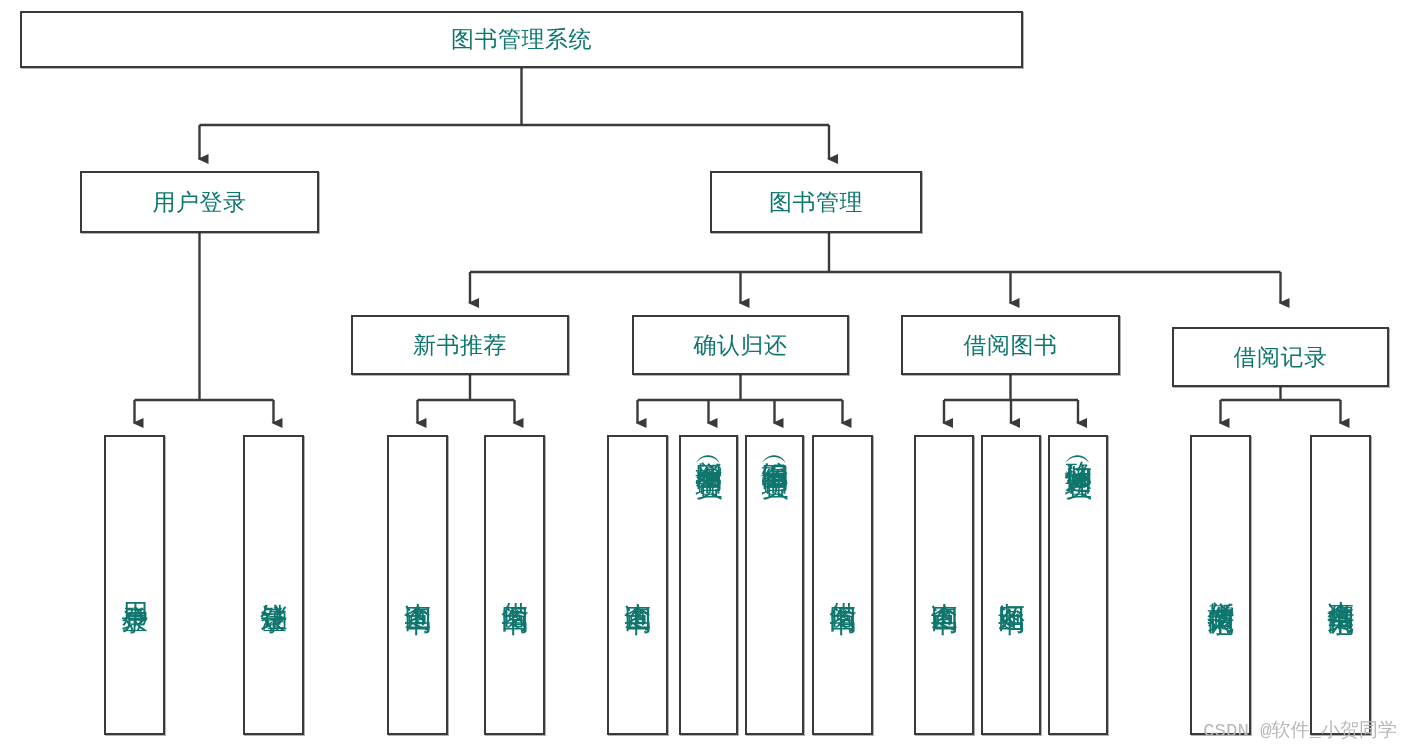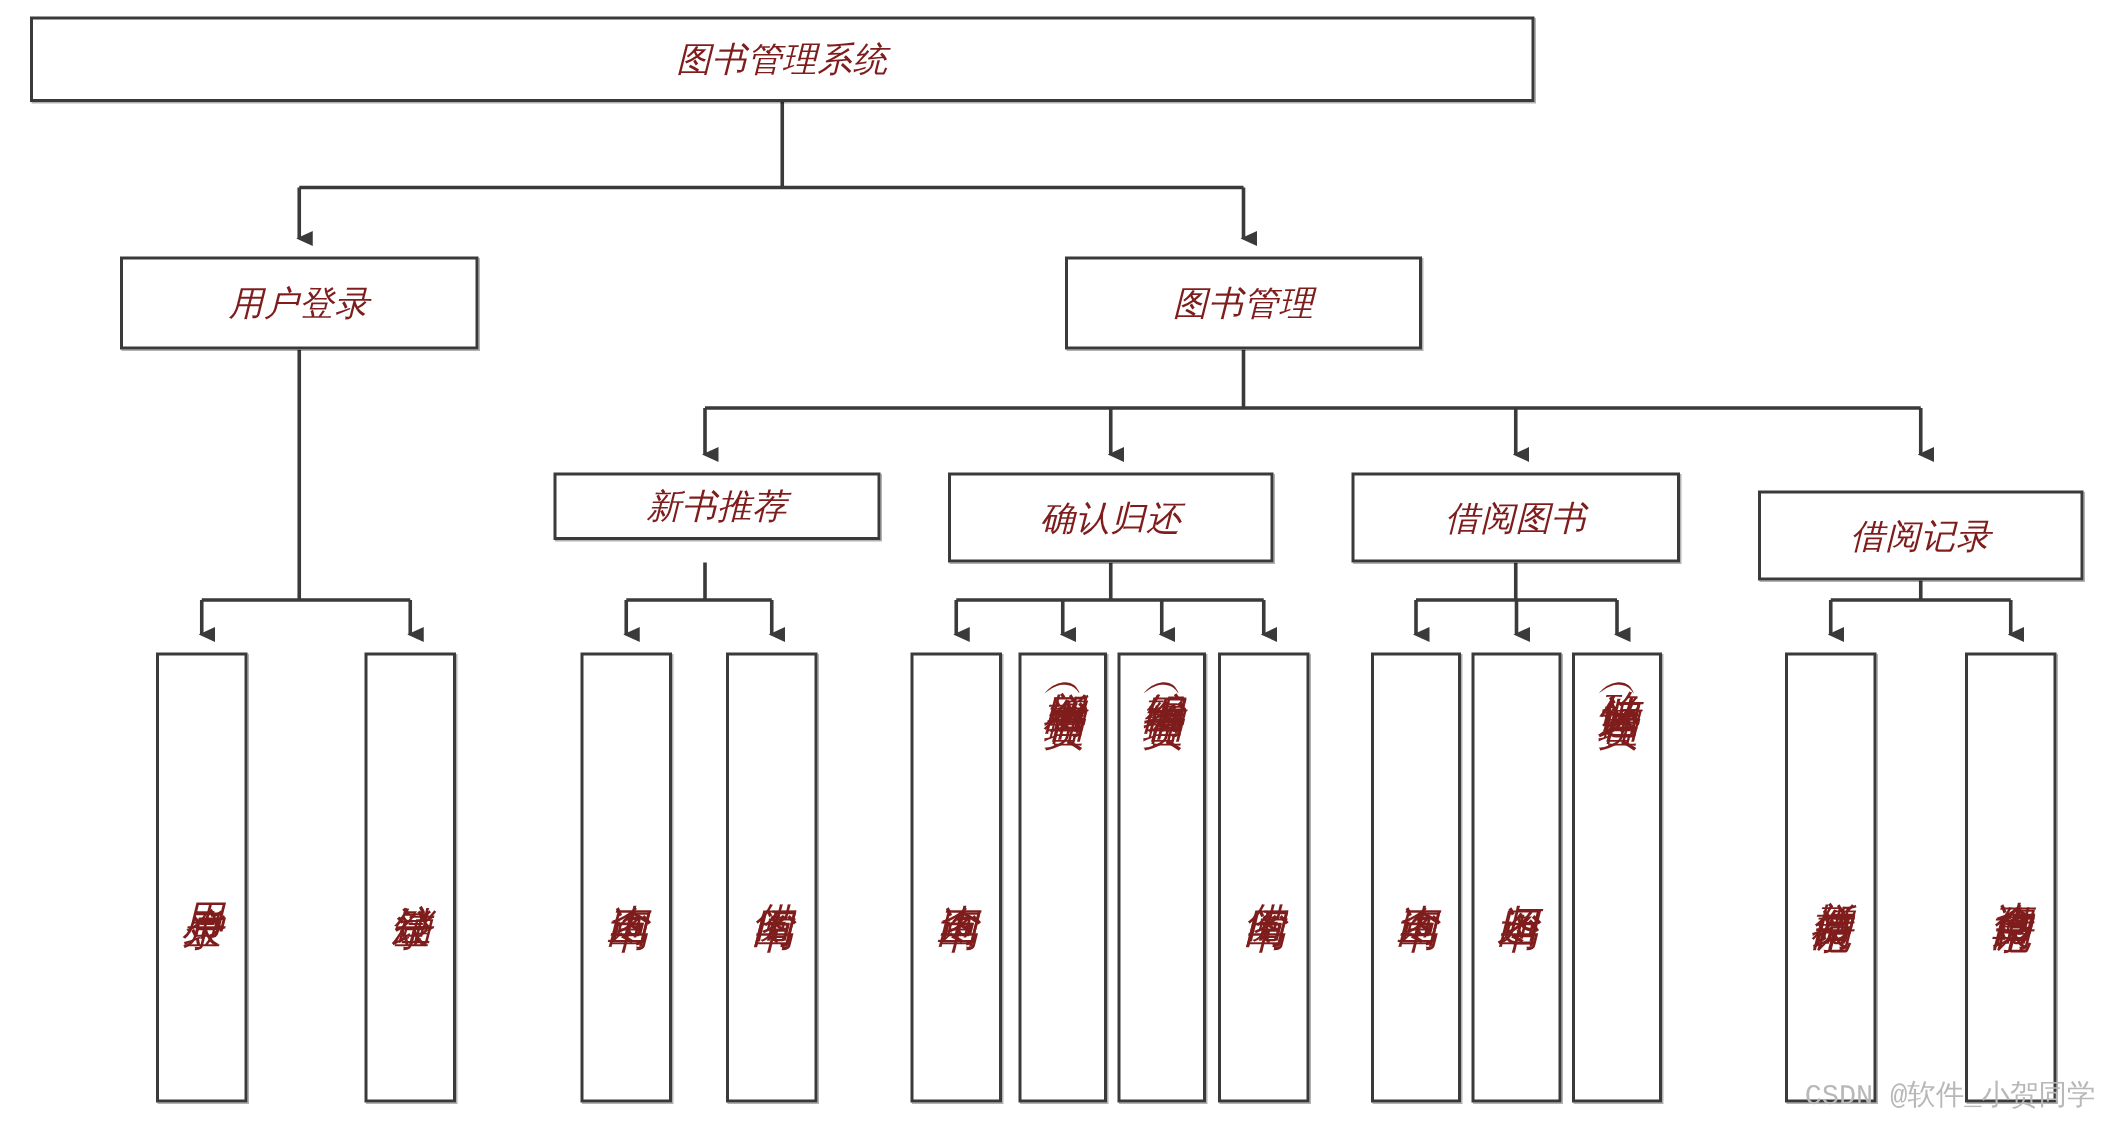--- a/index.html
+++ b/index.html
@@ -24,26 +24,25 @@
     box-sizing: border-box;
     background: #ffffff;
     border: 2px solid #3a3a3a;
     box-shadow: 1px 1px 0 rgba(0,0,0,0.30);
     display: flex;
     align-items: center;
     justify-content: center;
     overflow: hidden;
   }
   .node-label {
-    color: #7f1d1d;
+    color: #0f766e;
     line-height: 1.06;
     text-align: center;
     white-space: pre;
     letter-spacing: 0.5px;
-    font-style: italic;
   }
   .node-horizontal .node-label {
     font-size: 23px;
   }
   .node-vertical {
     align-items: flex-start;
     padding-top: 0;
   }
   .node-vertical .node-label {
     writing-mode: vertical-rl;
@@ -131,24 +130,24 @@
         <line x1="1340.5" y1="400" x2="1340.5" y2="423" class="edge-line" marker-end="url(#arrowhead)"></line>
       </g>
   </svg>
   <div id="node-layer">
       <div class="node-box node-horizontal" style="left: 20px; top: 11px; width: 1003px; height: 57px;">
         <span class="node-label">图书管理系统</span>
       </div>
       <div class="node-box node-horizontal" style="left: 80px; top: 171px; width: 239px; height: 62px;">
         <span class="node-label">用户登录</span>
       </div>
-      <div class="node-box node-horizontal" style="left: 710px; top: 171px; width: 238px; height: 62px;">
+      <div class="node-box node-horizontal" style="left: 710px; top: 171px; width: 212px; height: 62px;">
         <span class="node-label">图书管理</span>
       </div>
-      <div class="node-box node-horizontal" style="left: 369px; top: 315px; width: 218px; height: 45px; justify-content: center;">
+      <div class="node-box node-horizontal" style="left: 351px; top: 315px; width: 218px; height: 60px; justify-content: center;">
         <span class="node-label">新书推荐</span>
       </div>
       <div class="node-box node-horizontal" style="left: 632px; top: 315px; width: 217px; height: 60px;">
         <span class="node-label">确认归还</span>
       </div>
       <div class="node-box node-horizontal" style="left: 901px; top: 315px; width: 219px; height: 60px;">
         <span class="node-label">借阅图书</span>
       </div>
       <div class="node-box node-horizontal" style="left: 1172px; top: 315px; width: 217px; height: 60px; margin-top: 12px;">
         <span class="node-label">借阅记录</span>

